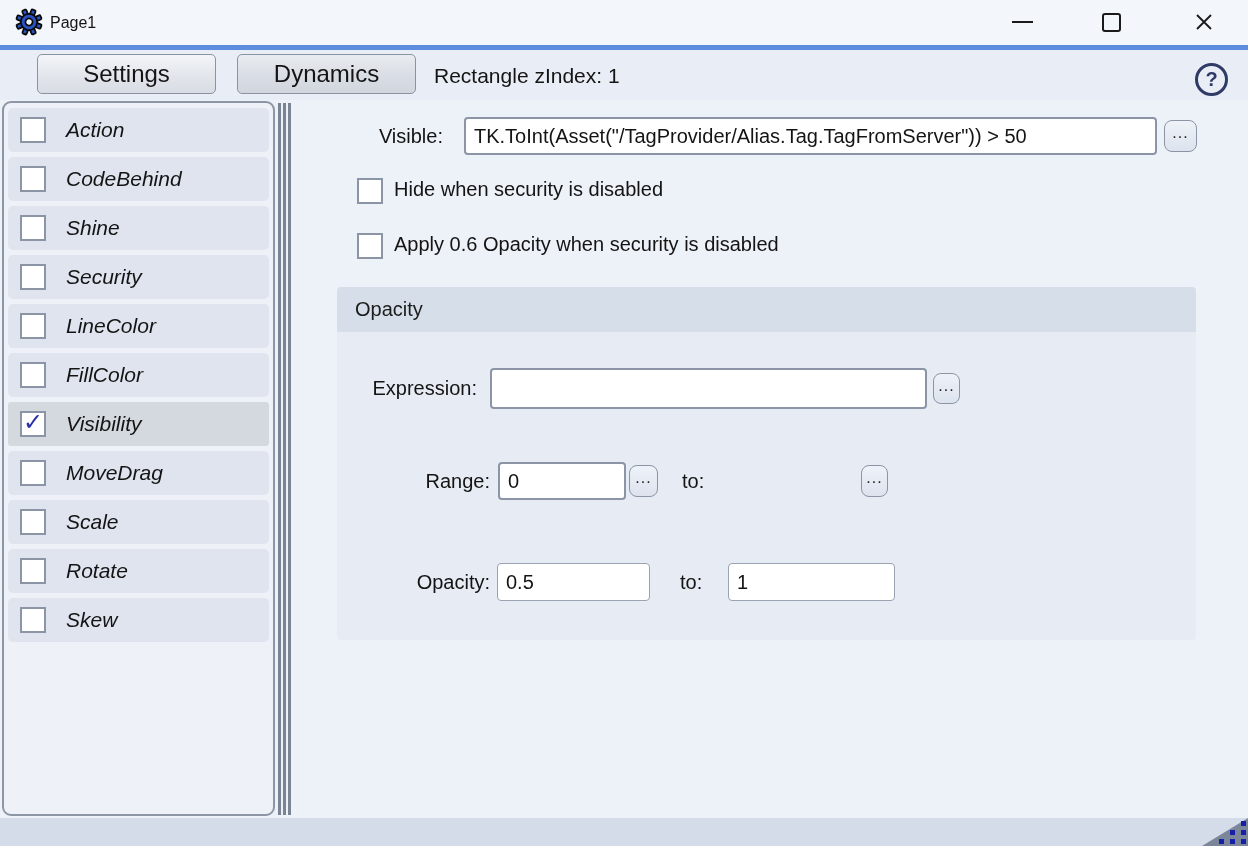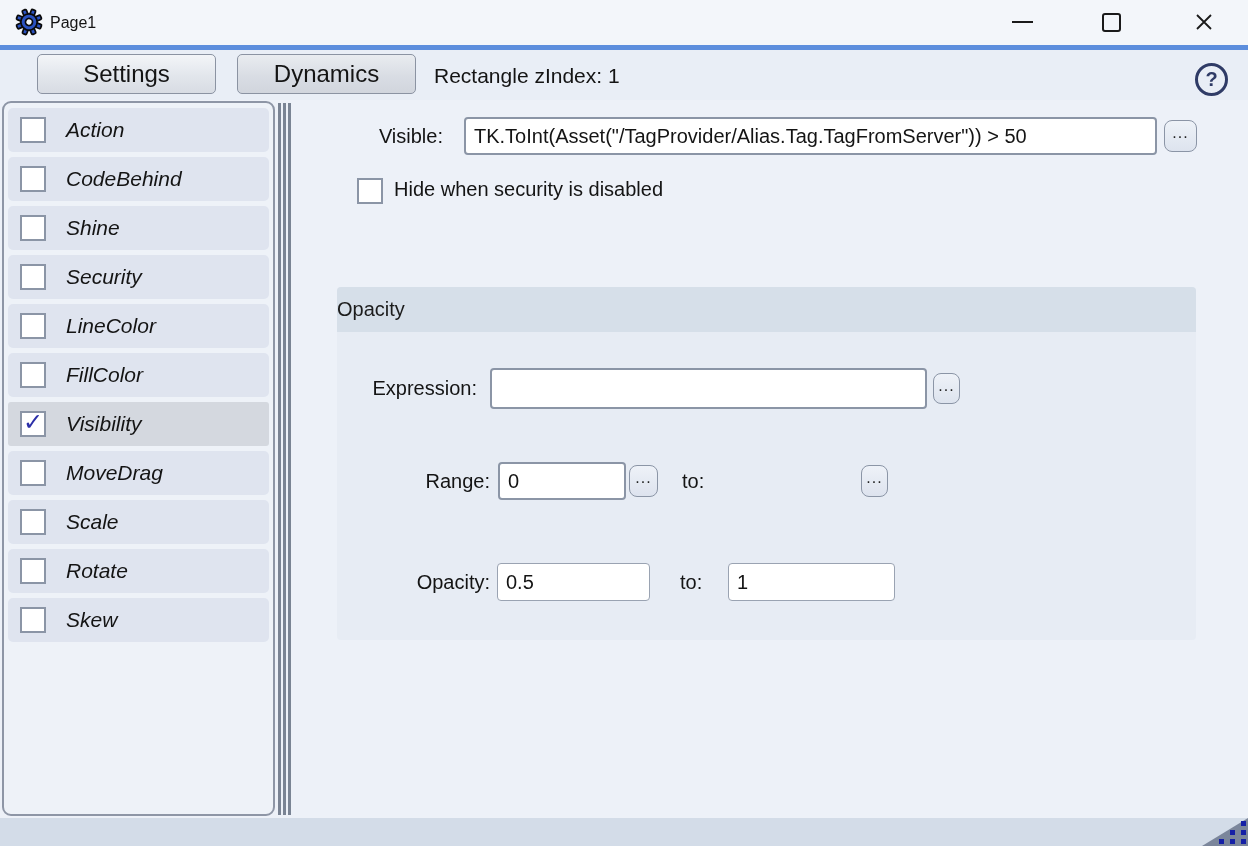--- a/index.html
+++ b/index.html
@@ -82,21 +82,21 @@
   .sec-row .cbx{width:26px;height:26px;margin-left:0;}
   .sec-label{margin-left:11px;font-size:20px;white-space:nowrap;}
   
   .group{
     position:absolute;left:337px;top:187px;width:859px;height:353px;
     background:var(--group-body,#e7ecf4);border-radius:4px;
   }
   .group-header{
     position:absolute;left:0;top:0;width:859px;height:45px;
     background:var(--group-header,#d6dfe9);border-radius:4px 4px 0 0;
-    font-size:20px;line-height:45px;color:#1c1c1c;
+    font-size:20px;line-height:45px;padding-left:18px;color:#1c1c1c;
   }
   .expr-lbl{left:0;top:81px;width:140px;height:41px;line-height:41px;}
   .expr-input{left:153px;top:81px;width:437px;height:41px;}
   .expr-browse{left:596px;top:86px;width:27px;height:31px;}
   .range-lbl{left:0;top:175px;width:153px;height:38px;line-height:38px;}
   .range-from{left:161px;top:175px;width:128px;height:38px;}
   .range-from-browse{left:292px;top:178px;width:29px;height:32px;}
   .range-to-lbl{left:345px;top:175px;width:26px;height:38px;line-height:38px;text-align:left;}
   .range-to{left:390px;top:175px;width:126px;height:38px;}
   .range-to-browse{left:524px;top:178px;width:27px;height:32px;}
@@ -229,20 +229,26 @@
       <input class="txt visible-input" type="text" value="TK.ToInt(Asset(&quot;/TagProvider/Alias.Tag.TagFromServer&quot;)) &gt; 50" style="">
       <button class="browse visible-browse">...</button>
 
       <div class="sec-list" id="sec-list">
           <div class="sec-row">
     <span class="cbx">
       <span class="check"></span>
     </span>
     <span class="sec-label">Hide when security is disabled</span>
   </div>
+          <div class="sec-row">
+    <span class="cbx">
+      <span class="check"></span>
+    </span>
+    <span class="sec-label">Apply 0.6 Opacity when security is disabled</span>
+  </div>
         </div>
 
       <div class="group">
         <div class="group-header">
           <span>Opacity</span>
         </div>
 
         <label class="lbl expr-lbl">Expression:</label>
         <input class="txt expr-input" type="text" value="" style="">
         <button class="browse expr-browse">...</button>

